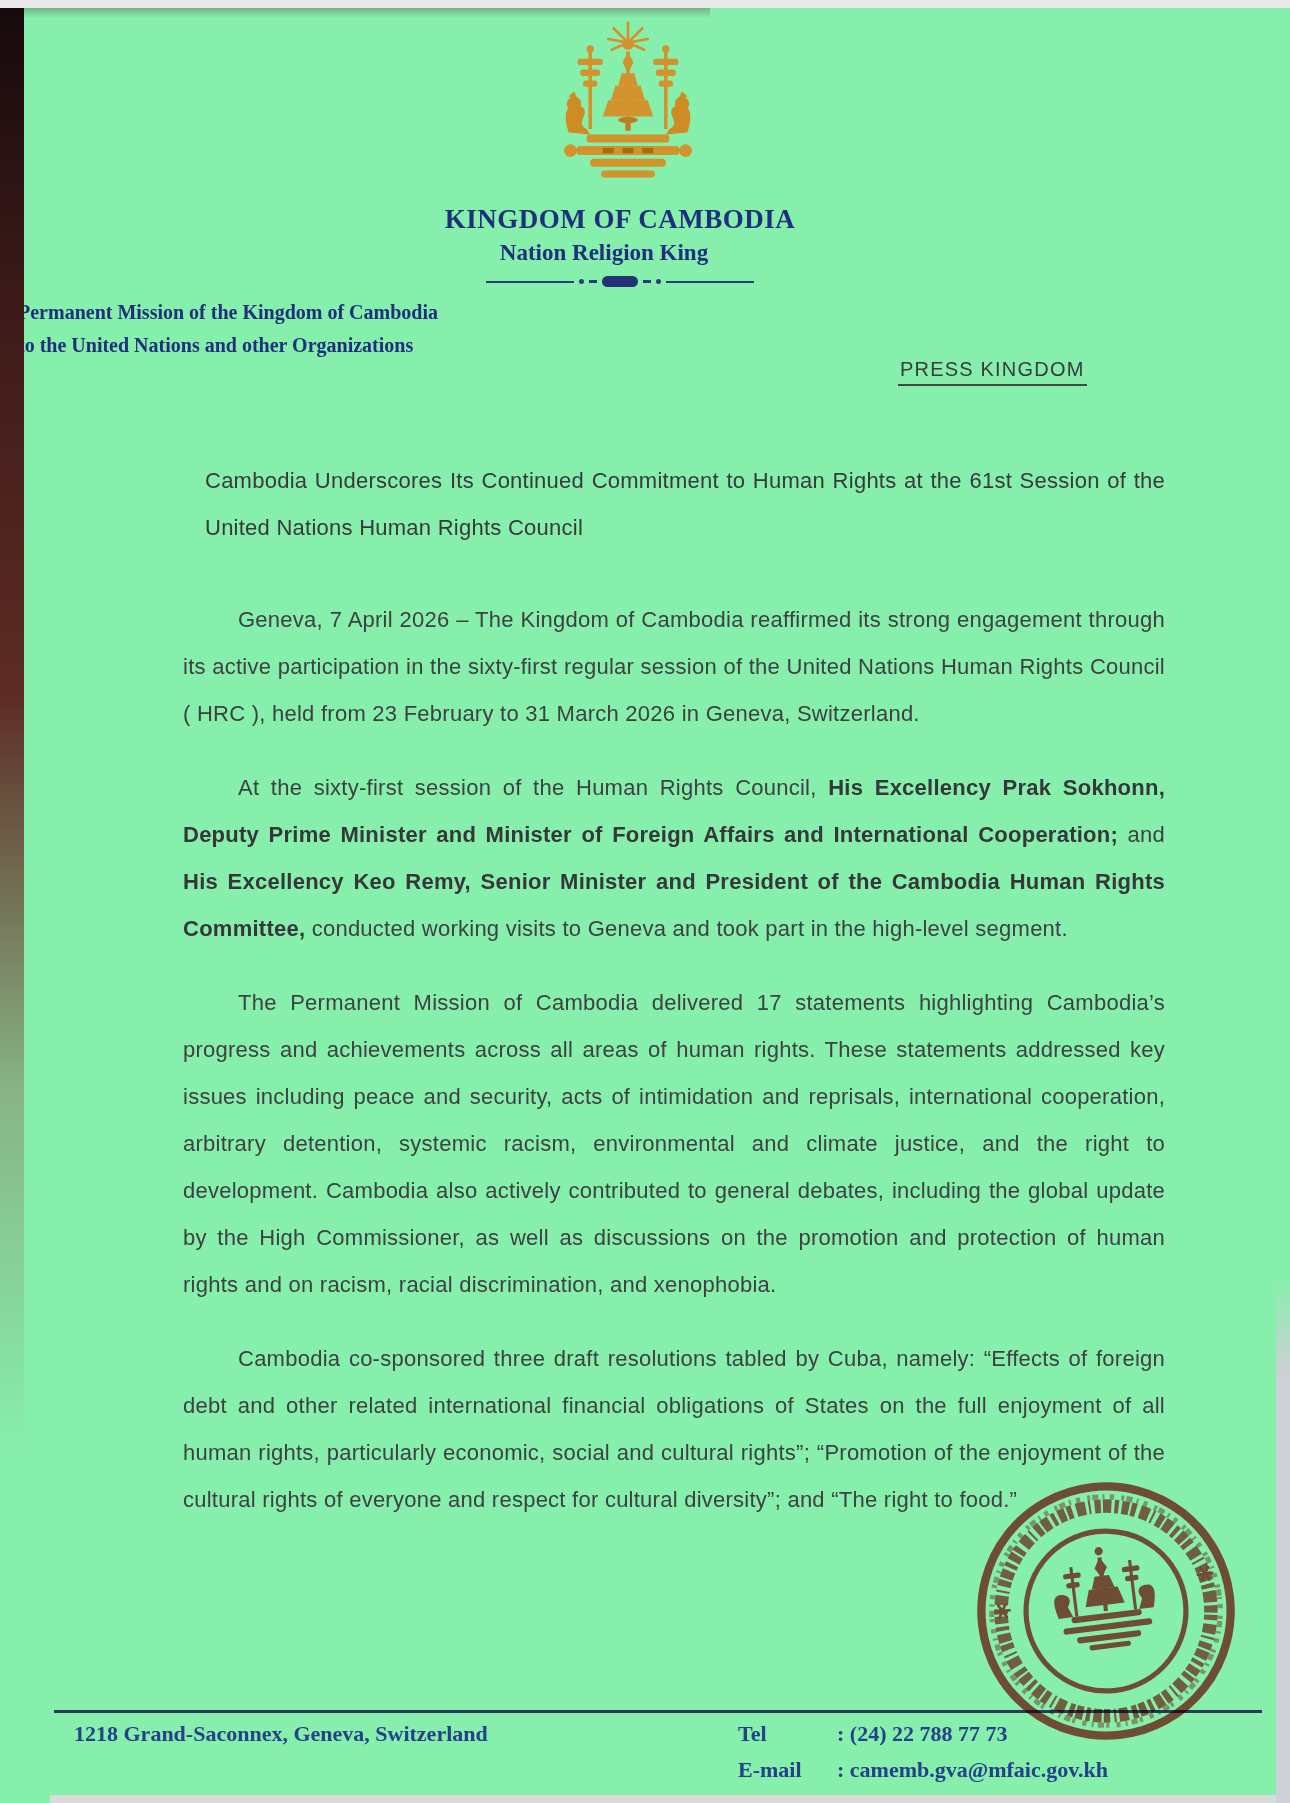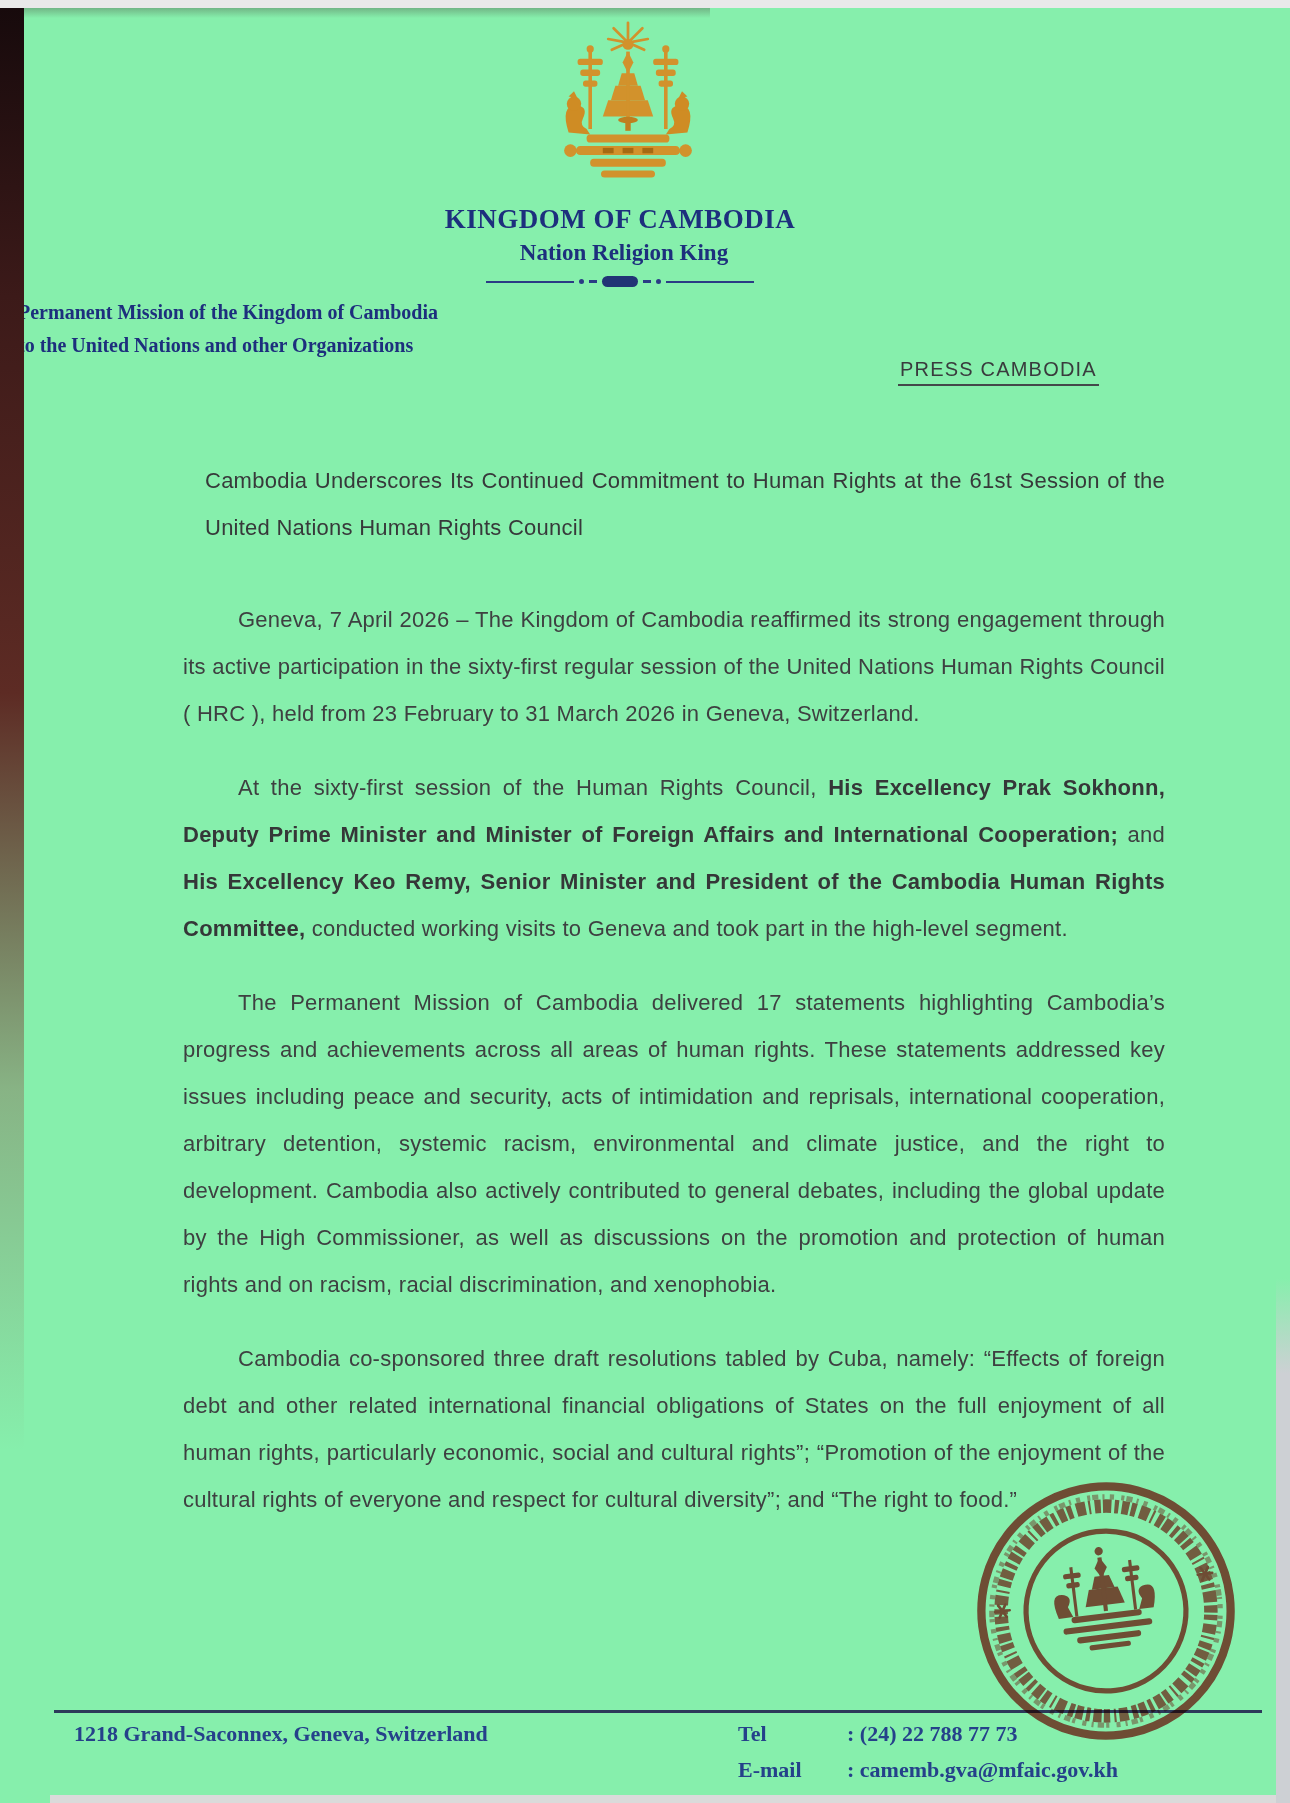--- a/index.html
+++ b/index.html
@@ -25,21 +25,21 @@
   .bar-blue{position:absolute;left:50px;right:0;top:1795px;height:8px;background:#7089b1;z-index:7;}
 
   
   .emblem{position:absolute;left:538px;top:12px;width:180px;height:182px;z-index:2;}
   .kingdom{
     position:absolute;left:320px;top:196px;width:600px;text-align:center;
     font-family:"Liberation Serif",serif;font-weight:700;font-size:27px;
     color:#1d2f7d;letter-spacing:.5px;
   }
   .motto{
-    position:absolute;left:324px;top:232px;width:600px;text-align:center;
+    position:absolute;left:304px;top:232px;width:600px;text-align:center;
     font-family:"Liberation Serif",serif;font-weight:700;font-size:23px;color:#1d2f7d;
   }
   .divider{
     position:absolute;left:320px;top:268px;width:600px;display:flex;
     align-items:center;justify-content:center;gap:5px;
   }
   .divider .ln{width:88px;height:2px;background:#2a3b85;}
   .divider .dt{width:5px;height:5px;border-radius:50%;background:#2a3b85;}
   .divider .tick{width:8px;height:3px;background:#2a3b85;}
   .divider .core{width:36px;height:11px;border-radius:6px;background:#223375;}
@@ -74,21 +74,21 @@
 
   
   .foot-rule{position:absolute;left:54px;right:28px;top:1702px;height:0;border-top:3px solid #2c3a5a;z-index:1;}
   .foot-left{
     position:absolute;left:74px;top:1708px;z-index:2;
     font-family:"Liberation Serif",serif;font-weight:700;font-size:22px;
     line-height:36px;color:#25418a;
   }
   .foot-right{
     position:absolute;left:738px;top:1708px;z-index:2;
-    display:grid;grid-template-columns:95px auto;column-gap:14px;
+    display:grid;grid-template-columns:95px auto;column-gap:4px;
     font-family:"Liberation Serif",serif;font-weight:700;font-size:22px;
     line-height:36px;color:#25418a;
   }
 </style>
 </head>
 <body>
 
 <div class="page">
 
   <div class="edge-left"></div>
@@ -169,21 +169,21 @@
     <span class="tick"></span>
       <span class="dt"></span>
       <span class="ln"></span>
   </div>
 
   <div class="mission">
     <div>Permanent Mission of the Kingdom of Cambodia</div>
     <div>to the United Nations and other Organizations</div>
   </div>
 
-  <div class="press">PRESS CAMBODIA</div>
+  <div class="press">PRESS KINGDOM</div>
 
   <div class="bodycol">
     <div class="doc-title">Cambodia Underscores Its Continued Commitment to Human Rights at the 61st Session of the United Nations Human Rights Council</div>
     <p class="para first"><span>Geneva, 7 April 2026 – The Kingdom of Cambodia reaffirmed its strong engagement through its active participation in the sixty-first regular session of the United Nations Human Rights Council ( HRC ), held from 23 February to 31 March 2026 in Geneva, Switzerland.</span></p>
     <p class="para"><span>At the sixty-first session of the Human Rights Council, </span><span class="b">His Excellency Prak Sokhonn, Deputy Prime Minister and Minister of Foreign Affairs and International Cooperation;</span><span> and </span><span class="b">His Excellency Keo Remy, Senior Minister and President of the Cambodia Human Rights Committee,</span><span> conducted working visits to Geneva and took part in the high-level segment.</span></p>
     <p class="para"><span>The Permanent Mission of Cambodia delivered 17 statements highlighting Cambodia’s progress and achievements across all areas of human rights. These statements addressed key issues including peace and security, acts of intimidation and reprisals, international cooperation, arbitrary detention, systemic racism, environmental and climate justice, and the right to development. Cambodia also actively contributed to general debates, including the global update by the High Commissioner, as well as discussions on the promotion and protection of human rights and on racism, racial discrimination, and xenophobia.</span></p>
     <p class="para"><span>Cambodia co-sponsored three draft resolutions tabled by Cuba, namely: “Effects of foreign debt and other related international financial obligations of States on the full enjoyment of all human rights, particularly economic, social and cultural rights”; “Promotion of the enjoyment of the cultural rights of everyone and respect for cultural diversity”; and “The right to food.”</span></p>
   </div>
 
   <div class="stamp">

